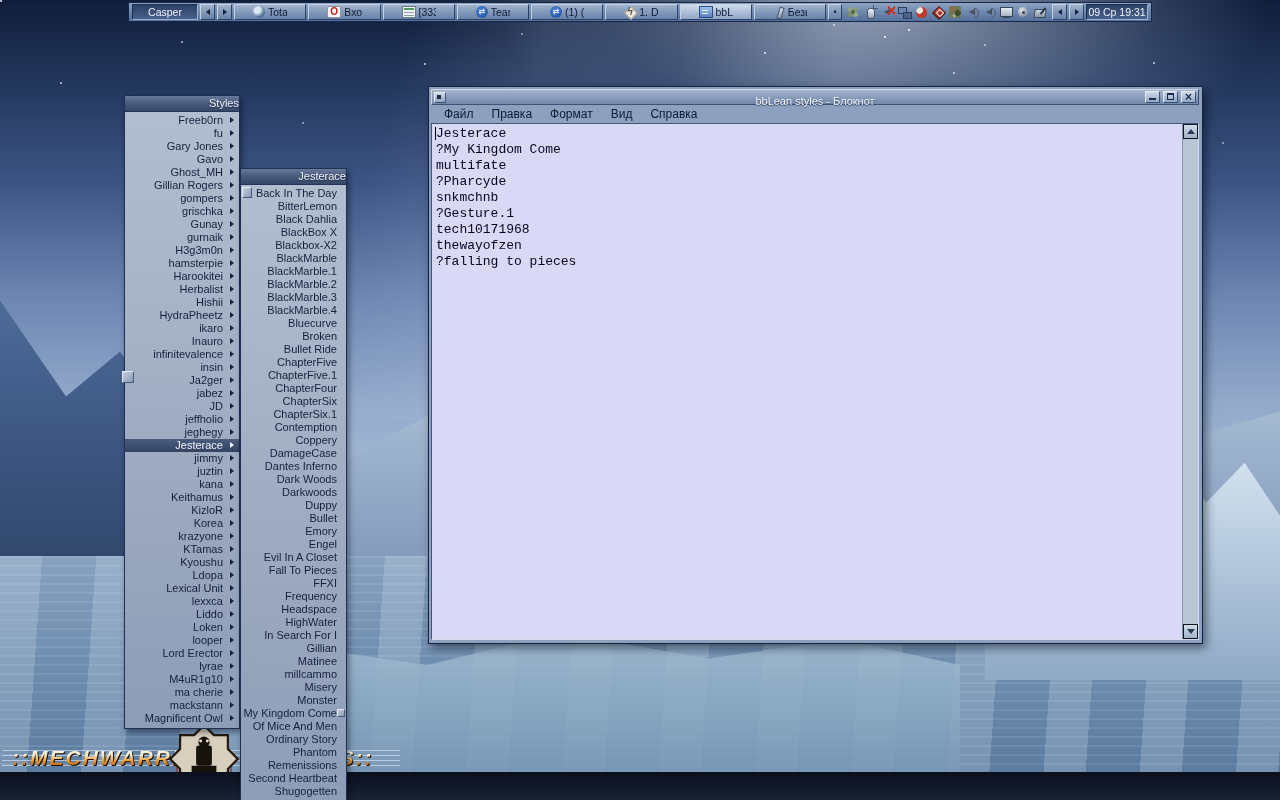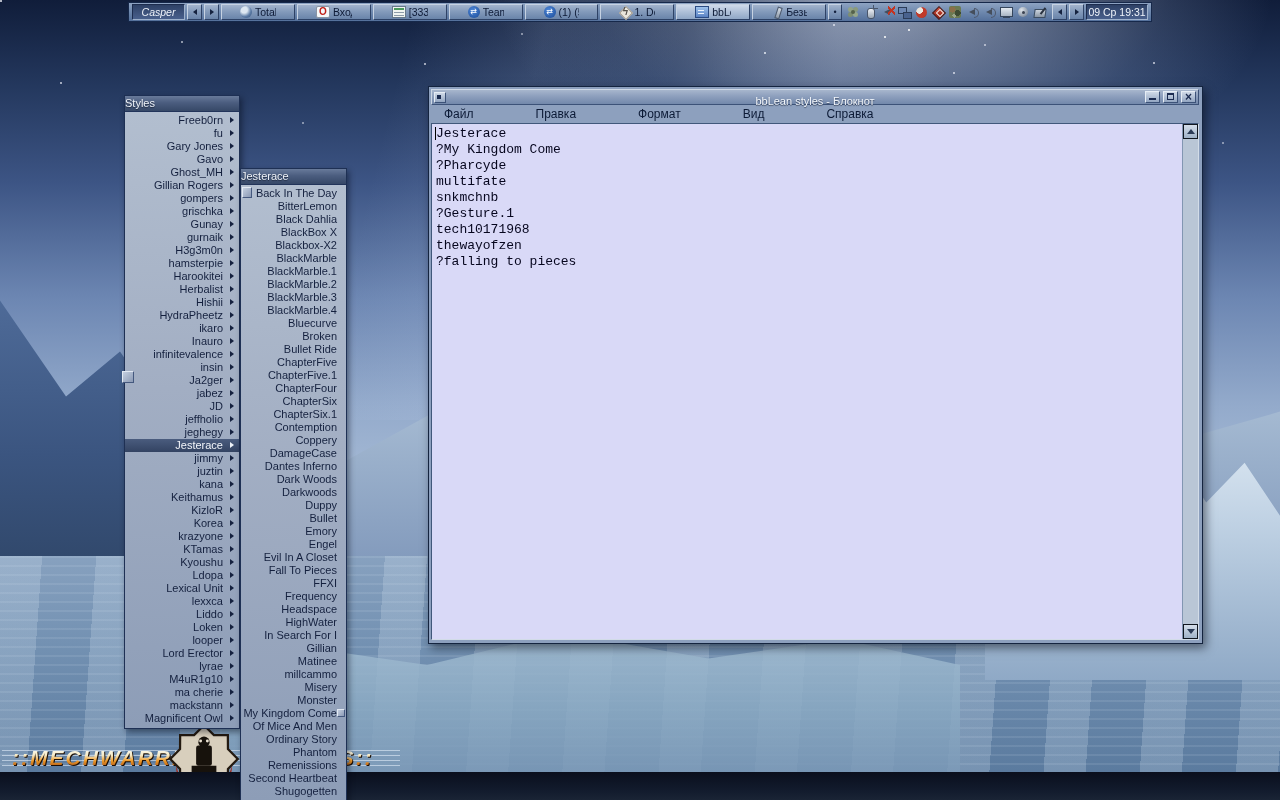--- a/index.html
+++ b/index.html
@@ -50,21 +50,21 @@
   .logo .ltxt.pre{left:10px;}
   .logo .ltxt.suf{left:238px;}
   .logo svg{position:absolute;left:166px;top:-18px;}
   
   .taskbar{position:absolute;left:128px;top:2px;width:1024px;height:20px;box-sizing:border-box;
     background:linear-gradient(180deg,#8ea3c2 0%,#718bb0 45%,#54709b 100%);
     border:1px solid #16284a;display:flex;align-items:center;gap:2px;padding:0 3px;}
   .sunken{box-sizing:border-box;height:16px;background:linear-gradient(180deg,#2e4166 0%,#49608c 100%);
     border:1px solid;border-color:#1c2c4e #9fb2cc #9fb2cc #1c2c4e;color:#eef3fa;font-size:10.5px;
     display:flex;align-items:center;justify-content:center;}
-  .ws{width:53px;font-style:italic;}
+  .ws{width:66px;}
   .clock{width:62px;}
   .tb-btn{box-sizing:border-box;height:16px;background:linear-gradient(180deg,#a2b3cc 0%,#8299ba 50%,#6a84a9 100%);
     border:1px solid;border-color:#c6d2e2 #2e4266 #2e4266 #c6d2e2;display:flex;align-items:center;}
   .tb-arrow{width:15px;justify-content:center;}
   .tb-arrow::before{content:"";width:0;height:0;border-top:3.5px solid transparent;border-bottom:3.5px solid transparent;}
   .tb-arrow.left::before{border-right:4.5px solid #15223f;}
   .tb-arrow.right::before{border-left:4.5px solid #15223f;}
   .task{flex:1 1 72px;min-width:0;padding:0 18px;gap:3px;color:#0d1a36;font-size:10.5px;}
   .task.active{background:linear-gradient(180deg,#cfdaea 0%,#aebfd8 50%,#90a7c6 100%);}
   .task .tlabel{white-space:nowrap;overflow:hidden;}
@@ -122,21 +122,21 @@
   [data-icon="winamp-icon"]::after{content:"ϟ";position:absolute;left:0;right:0;top:-1px;text-align:center;
      color:#55514a;font-size:10px;font-weight:bold;line-height:13px;}
   [data-icon="notepad-icon"]{background:linear-gradient(180deg,#9ec2ec 0%,#5a82c4 100%);border:1px solid #2a4a82;width:10px;height:10px;}
   [data-icon="notepad-icon"]::before{left:2px;top:3px;width:6px;height:5px;
      background:repeating-linear-gradient(180deg,#eaf2fc 0 1px,transparent 1px 3px);}
   [data-icon="quill-icon"]::before{left:5px;top:1px;width:3px;height:10px;transform:rotate(18deg);
      background:linear-gradient(180deg,#d6dce4,#8f9aa8);border:1px solid #4e5a6c;}
   
   .menu{position:absolute;box-sizing:border-box;border:1px solid #1e3054;font-size:11px;
     box-shadow:2px 3px 6px rgba(3,7,18,.45);}
-  .menu-title{height:15px;line-height:15px;text-align:left;color:#eef2f8;
+  .menu-title{height:15px;line-height:15px;text-align:right;color:#eef2f8;
     background:linear-gradient(180deg,#687a9a 0%,#4b5d7f 45%,#364867 100%);
     border-bottom:1px solid #22345a;text-shadow:0 1px 1px rgba(10,16,32,.6);}
   .menu-body{background:linear-gradient(180deg,#b2becf 0%,#a2aec3 45%,#8d9db7 100%);padding:2px 0 3px;}
   .menu-item{height:13px;line-height:13px;text-align:right;color:#14203e;position:relative;cursor:default;white-space:nowrap;}
   .smenu .menu-item{padding-right:16px;}
   .jmenu .menu-item{padding-right:9px;}
   .menu-item.selected{background:linear-gradient(180deg,#4a5c7e 0%,#334362 100%);color:#f2f5fa;}
   .menu-item .arr{position:absolute;right:5px;top:50%;margin-top:-3.5px;width:0;height:0;
     border-left:4px solid #15213f;border-top:3.5px solid transparent;border-bottom:3.5px solid transparent;}
   .menu-item.selected .arr{border-left-color:#eef2f8;}
@@ -160,21 +160,21 @@
   .title-text{position:absolute;left:0;right:0;text-align:center;color:#f2f6fb;font-size:11px;
     text-shadow:0 1px 1px rgba(10,16,32,.55);pointer-events:none;margin-top:8px;}
   .winbtns{margin-left:auto;display:flex;}
   .wbtn{width:15px;height:12px;margin-left:3px;background:linear-gradient(180deg,#cfd9e7 0%,#93a6c2 100%);
     border:1px solid;border-color:#e6edf5 #3c5278 #3c5278 #e6edf5;box-sizing:border-box;
     display:flex;align-items:flex-start;justify-content:center;}
   .wbtn::before{display:block;}
   [data-icon="minimize-button"]::before{content:"";width:7px;height:2px;background:#1b2b50;margin-top:6px;}
   [data-icon="maximize-button"]::before{content:"";width:7px;height:7px;border:1px solid #1b2b50;border-top:2px solid #1b2b50;margin-top:1px;box-sizing:border-box;}
   [data-icon="close-button"]::before{content:"×";color:#1b2b50;font-weight:bold;font-size:12px;line-height:10px;}
-  .menubar{height:18px;display:flex;align-items:center;padding-left:4px;color:#0c1a36;font-size:12px;gap:44px;}
+  .menubar{height:18px;display:flex;align-items:center;padding-left:4px;color:#0c1a36;font-size:12px;}
   .menubar .mitem{padding:0 9px;height:16px;line-height:17px;}
   .np-body{flex:1;display:flex;border:1px solid;border-color:#41587b #d2dce8 #d2dce8 #41587b;background:#d9d9f7;min-height:0;}
   .np-text{flex:1;position:relative;overflow:hidden;background:#d9d9f7;
     font-family:"Liberation Mono","DejaVu Sans Mono",monospace;font-size:13px;line-height:16px;color:#06061e;
     padding:2px 0 0 4px;cursor:text;}
   .caret{position:absolute;left:3px;top:3px;width:1px;height:13px;background:#000;}
   .sbar{width:15px;background:#b9c6d6;border-left:1px solid #8296b2;display:flex;flex-direction:column;justify-content:space-between;}
   .sb-btn{height:15px;background:linear-gradient(180deg,#d4dde9 0%,#9fb2c8 100%);
     border:1px solid #10161f;box-sizing:border-box;display:flex;align-items:center;justify-content:center;}
   .sb-btn.up::before{content:"";width:0;height:0;border-left:4px solid transparent;border-right:4px solid transparent;border-bottom:5px solid #2a3a55;}
@@ -651,22 +651,22 @@
       <span class="mitem">Вид</span>
       <span class="mitem">Справка</span>
     </div>
   <div class="np-body">
     <div class="np-text">
       <div class="caret"></div>
       <div>
 
       <div class="np-line">Jesterace</div>
           <div class="np-line">?My Kingdom Come</div>
+          <div class="np-line">multifate</div>
           <div class="np-line">?Pharcyde</div>
-          <div class="np-line">multifate</div>
           <div class="np-line">snkmchnb</div>
           <div class="np-line">?Gesture.1</div>
           <div class="np-line">tech10171968</div>
           <div class="np-line">thewayofzen</div>
           <div class="np-line">?falling to pieces</div>
         </div>
     </div>
     <div class="sbar">
       <div class="sb-btn up">
           <span></span>

